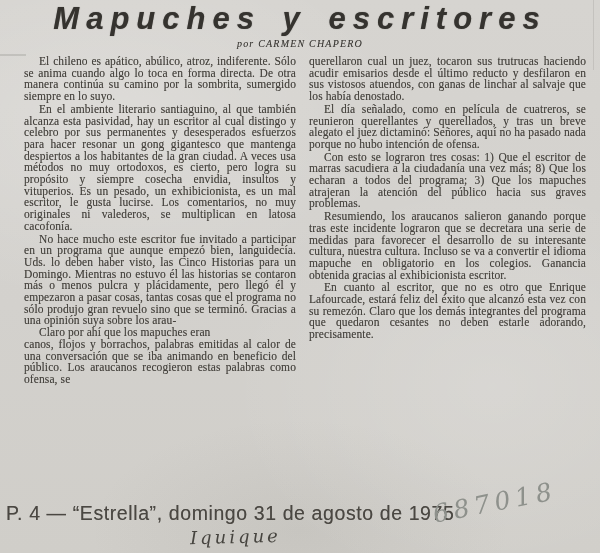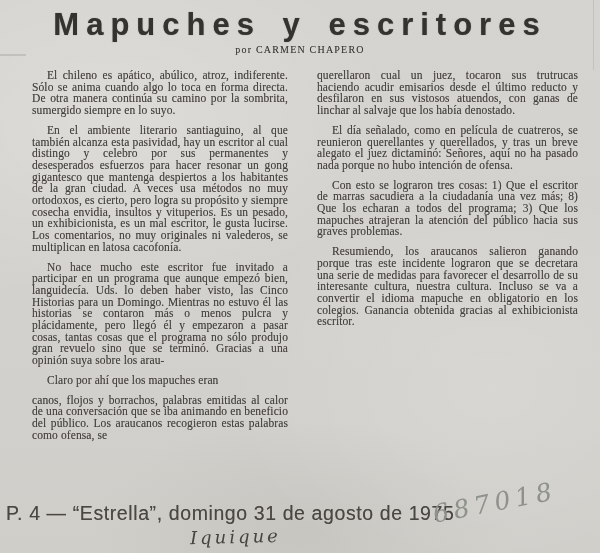--- a/index.html
+++ b/index.html
@@ -23,22 +23,23 @@
   
   .edge-left-top {
     position: absolute; left: 0; top: 54px; width: 26px; height: 2px;
     background: rgba(90,88,84,0.18);
   }
   .edge-right-top {
     position: absolute; right: 6px; top: 0; width: 1px; height: 70px;
     background: rgba(90,88,84,0.14);
   }
   .masthead {
-    padding-top: 7px;
+    padding-top: 1px;
     text-align: center;
+    font-style: italic;
   }
   .title {
     font-family: "Liberation Sans", sans-serif;
     font-weight: bold;
     font-size: 31px;
     letter-spacing: 7px;
     color: #35332f;
     text-shadow: 0 0 1px rgba(53,51,47,0.55);
     word-spacing: 6px;
   }
@@ -58,21 +59,21 @@
   .col {
     text-align: justify;
     font-size: 11.5px;
     line-height: 11.7px;
     letter-spacing: 0.1px;
     color: #45423d;
     text-shadow: 0 0 0.6px rgba(69,66,61,0.45);
   }
   .col-left  { width: 272px; }
   .col-right { width: 277px; }
-  .col p { margin: 8px; }
+  .col p { margin: 0; }
   .col p.ind { text-indent: 15px; }
   .col p.sp { margin-top: 1px; }
   .footer-citation {
     position: absolute;
     left: 6px;
     top: 502px;
     font-family: Liberation Sans, sans-serif;
     font-size: 19.5px;
     letter-spacing: 0.6px;
     color: #4a4742;
@@ -121,20 +122,21 @@
       <p class="ind sp">En el ambiente literario santiaguino, al que también alcanza esta pasividad, hay un escritor al cual distingo y celebro por sus permanentes y desesperados esfuerzos para hacer resonar un gong gigantesco que mantenga despiertos a los habitantes de la gran ciudad. A veces usa métodos no muy ortodoxos, es cierto, pero logra su propósito y siempre cosecha envidia, insultos y vituperios. Es un pesado, un exhibicionista, es un mal escritor, le gusta lucirse. Los comentarios, no muy originales ni valederos, se multiplican en latosa cacofonía.</p>
       <p class="ind sp">No hace mucho este escritor fue invitado a participar en un programa que aunque empezó bien, languidecía. Uds. lo deben haber visto, las Cinco Historias para un Domingo. Mientras no estuvo él las historias se contaron más o menos pulcra y plácidamente, pero llegó él y empezaron a pasar cosas, tantas cosas que el programa no sólo produjo gran revuelo sino que se terminó. Gracias a una opinión suya sobre los arau-</p>
       <p class="ind">Claro por ahí que los mapuches eran</p>
       <p>canos, flojos y borrachos, palabras emitidas al calor de una conversación que se iba animando en beneficio del público. Los araucanos recogieron estas palabras como ofensa, se</p>
     </div>
     <div class="col col-right">
       <p>querellaron cual un juez, tocaron sus trutrucas haciendo acudir emisarios desde el último reducto y desfilaron en sus vistosos atuendos, con ganas de linchar al salvaje que los había denostado.</p>
       <p class="ind sp">El día señalado, como en película de cuatreros, se reunieron querellantes y querellados, y tras un breve alegato el juez dictaminó: Señores, aquí no ha pasado nada porque no hubo intención de ofensa.</p>
       <p class="ind sp">Con esto se lograron tres cosas: 1) Que el escritor de marras sacudiera a la ciudadanía una vez más; 8) Que los echaran a todos del programa; 3) Que los mapuches atrajeran la atención del público hacia sus graves problemas.</p>
       <p class="ind sp">Resumiendo, los araucanos salieron ganando porque tras este incidente lograron que se decretara una serie de medidas para favorecer el desarrollo de su interesante cultura, nuestra cultura. Incluso se va a convertir el idioma mapuche en obligatorio en los colegios. Ganancia obtenida gracias al exhibicionista escritor.</p>
+      <p class="ind sp">En cuanto al escritor, que no es otro que Enrique Lafourcade, estará feliz del éxito que alcanzó esta vez con su remezón. Claro que los demás integrantes del programa que quedaron cesantes no deben estarle adorando, precisamente.</p>
     </div>
   </div>
 
   <div class="footer-citation">P. 4 — “Estrella”, domingo 31 de agosto de 1975</div>
   <div class="hand-place">Iquique</div>
   <div class="hand-number">687018</div>
 
 </div>
 
 </body></html>

